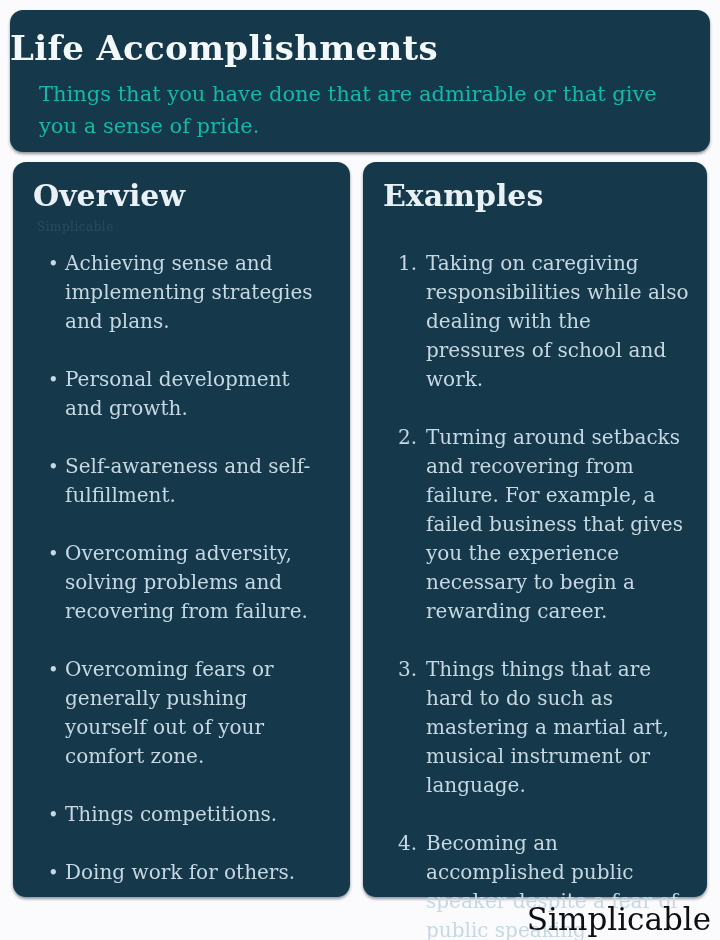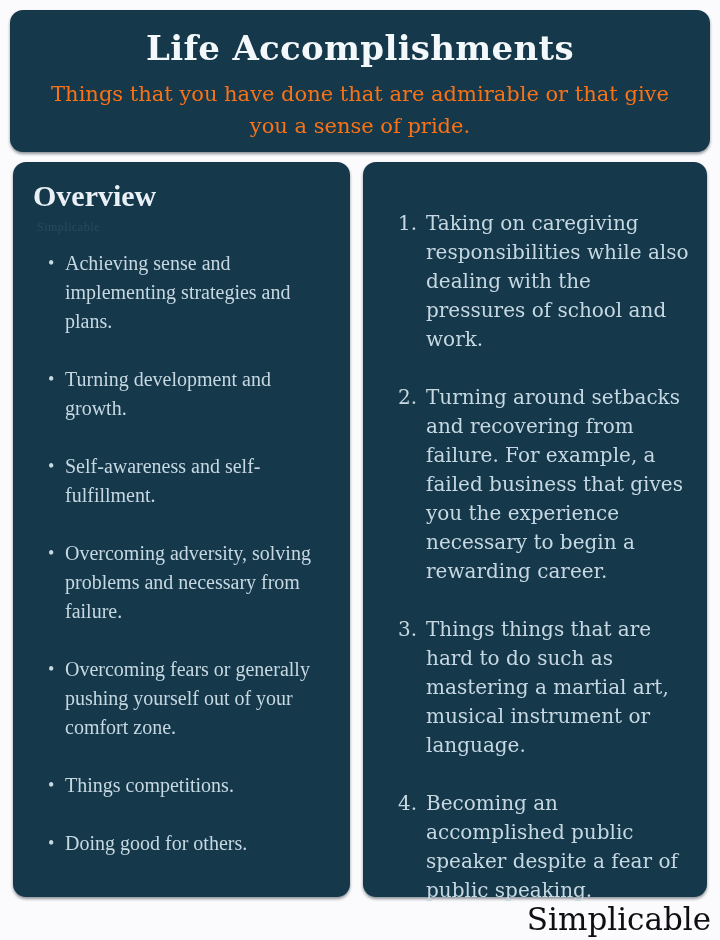--- a/index.html
+++ b/index.html
@@ -20,56 +20,56 @@
     box-shadow: 0 2px 3px rgba(8, 24, 34, 0.45);
   }
   
   .header {
     position: absolute;
     left: 10px;
     top: 10px;
     width: 700px;
     height: 142px;
     box-sizing: border-box;
-    text-align: center;
+    text-align: left;
     color: #eef5f8;
   }
   .header h1 {
     margin: 18px 0 10px;
     font-size: 34px;
     line-height: 40px;
     font-weight: 700;
     letter-spacing: 0.3px;
     color: #f3f8fa;
   }
   .header .subtitle {
     margin: 0 auto;
     max-width: 642px;
     font-size: 21px;
     line-height: 32px;
     font-weight: 400;
-    color: #f97316;
+    color: #14b8a6;
   }
   
   .columns {
     position: absolute;
     left: 13px;
     top: 162px;
     width: 694px;
     height: 735px;
     display: flex;
     gap: 13px;
   }
   .panel {
     box-sizing: border-box;
     position: relative;
     padding: 14px 18px 14px 20px;
     color: #c6d8e2;
   }
-  .panel-overview { width: 337px; height: 735px; font-family: Liberation Serif, serif; }
+  .panel-overview { width: 337px; height: 735px; }
   .panel-examples { width: 344px; height: 735px; }
   .panel h2 {
     margin: 0;
     font-size: 30px;
     line-height: 40px;
     font-weight: 600;
     color: #e9f1f6;
   }
   .watermark {
     position: absolute;
@@ -129,46 +129,47 @@
     <section class="card panel panel-overview">
       <h2>Overview</h2>
       <div class="watermark">Simplicable</div>
       <ul>
         <li>
             <span class="bullet">•</span>
             <span class="li-text">Achieving sense and implementing strategies and plans.</span>
           </li>
         <li>
             <span class="bullet">•</span>
-            <span class="li-text">Turning development and growth.</span>
+            <span class="li-text">Personal development and growth.</span>
           </li>
         <li>
             <span class="bullet">•</span>
             <span class="li-text">Self-awareness and self-fulfillment.</span>
           </li>
         <li>
             <span class="bullet">•</span>
-            <span class="li-text">Overcoming adversity, solving problems and necessary from failure.</span>
+            <span class="li-text">Overcoming adversity, solving problems and recovering from failure.</span>
           </li>
         <li>
             <span class="bullet">•</span>
             <span class="li-text">Overcoming fears or generally pushing yourself out of your comfort zone.</span>
           </li>
         <li>
             <span class="bullet">•</span>
             <span class="li-text">Things competitions.</span>
           </li>
         <li>
             <span class="bullet">•</span>
-            <span class="li-text">Doing good for others.</span>
+            <span class="li-text">Doing work for others.</span>
           </li>
       </ul>
     </section>
 
     <section class="card panel panel-examples">
+      <h2>Examples</h2>
       <ol>
         <li>
             <span class="num">1.</span>
             <span class="li-text">Taking on caregiving responsibilities while also dealing with the pressures of school and work.</span>
           </li>
         <li>
             <span class="num">2.</span>
             <span class="li-text">Turning around setbacks and recovering from failure. For example, a failed business that gives you the experience necessary to begin a rewarding career.</span>
           </li>
         <li>

